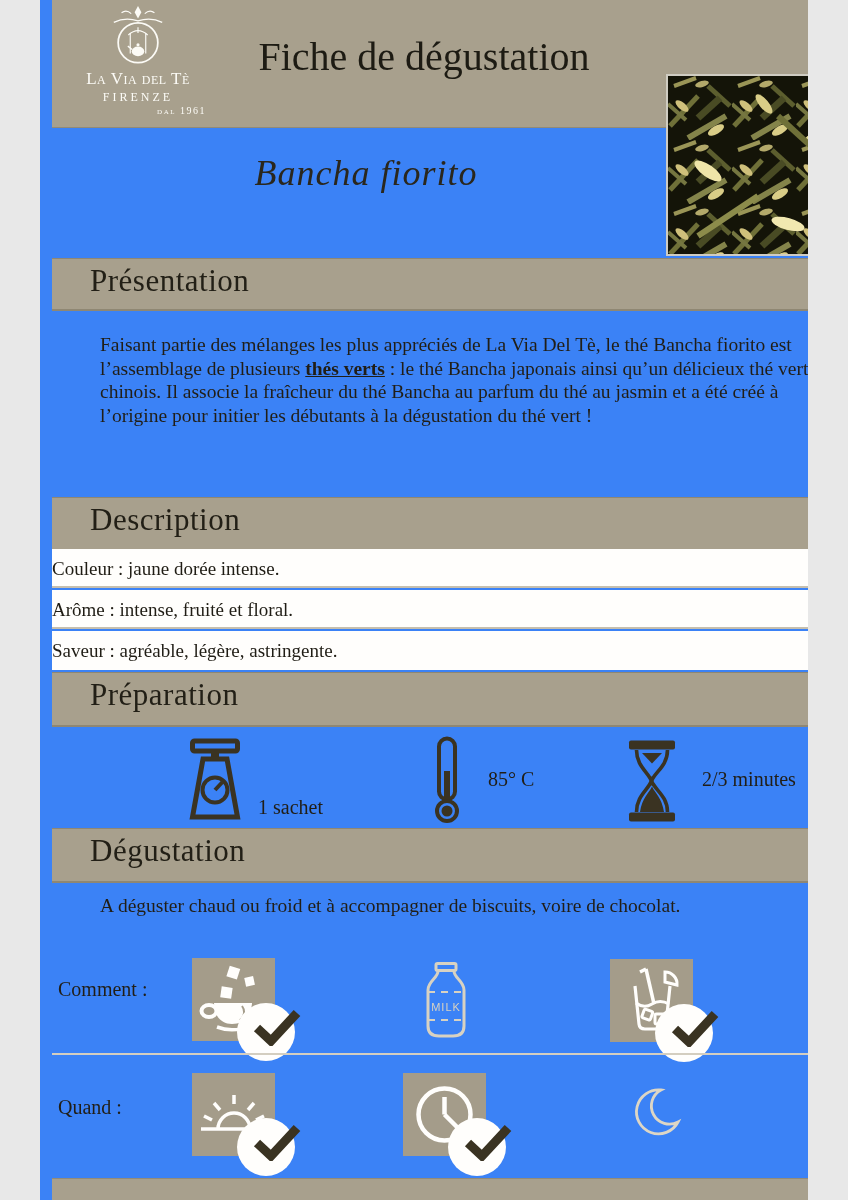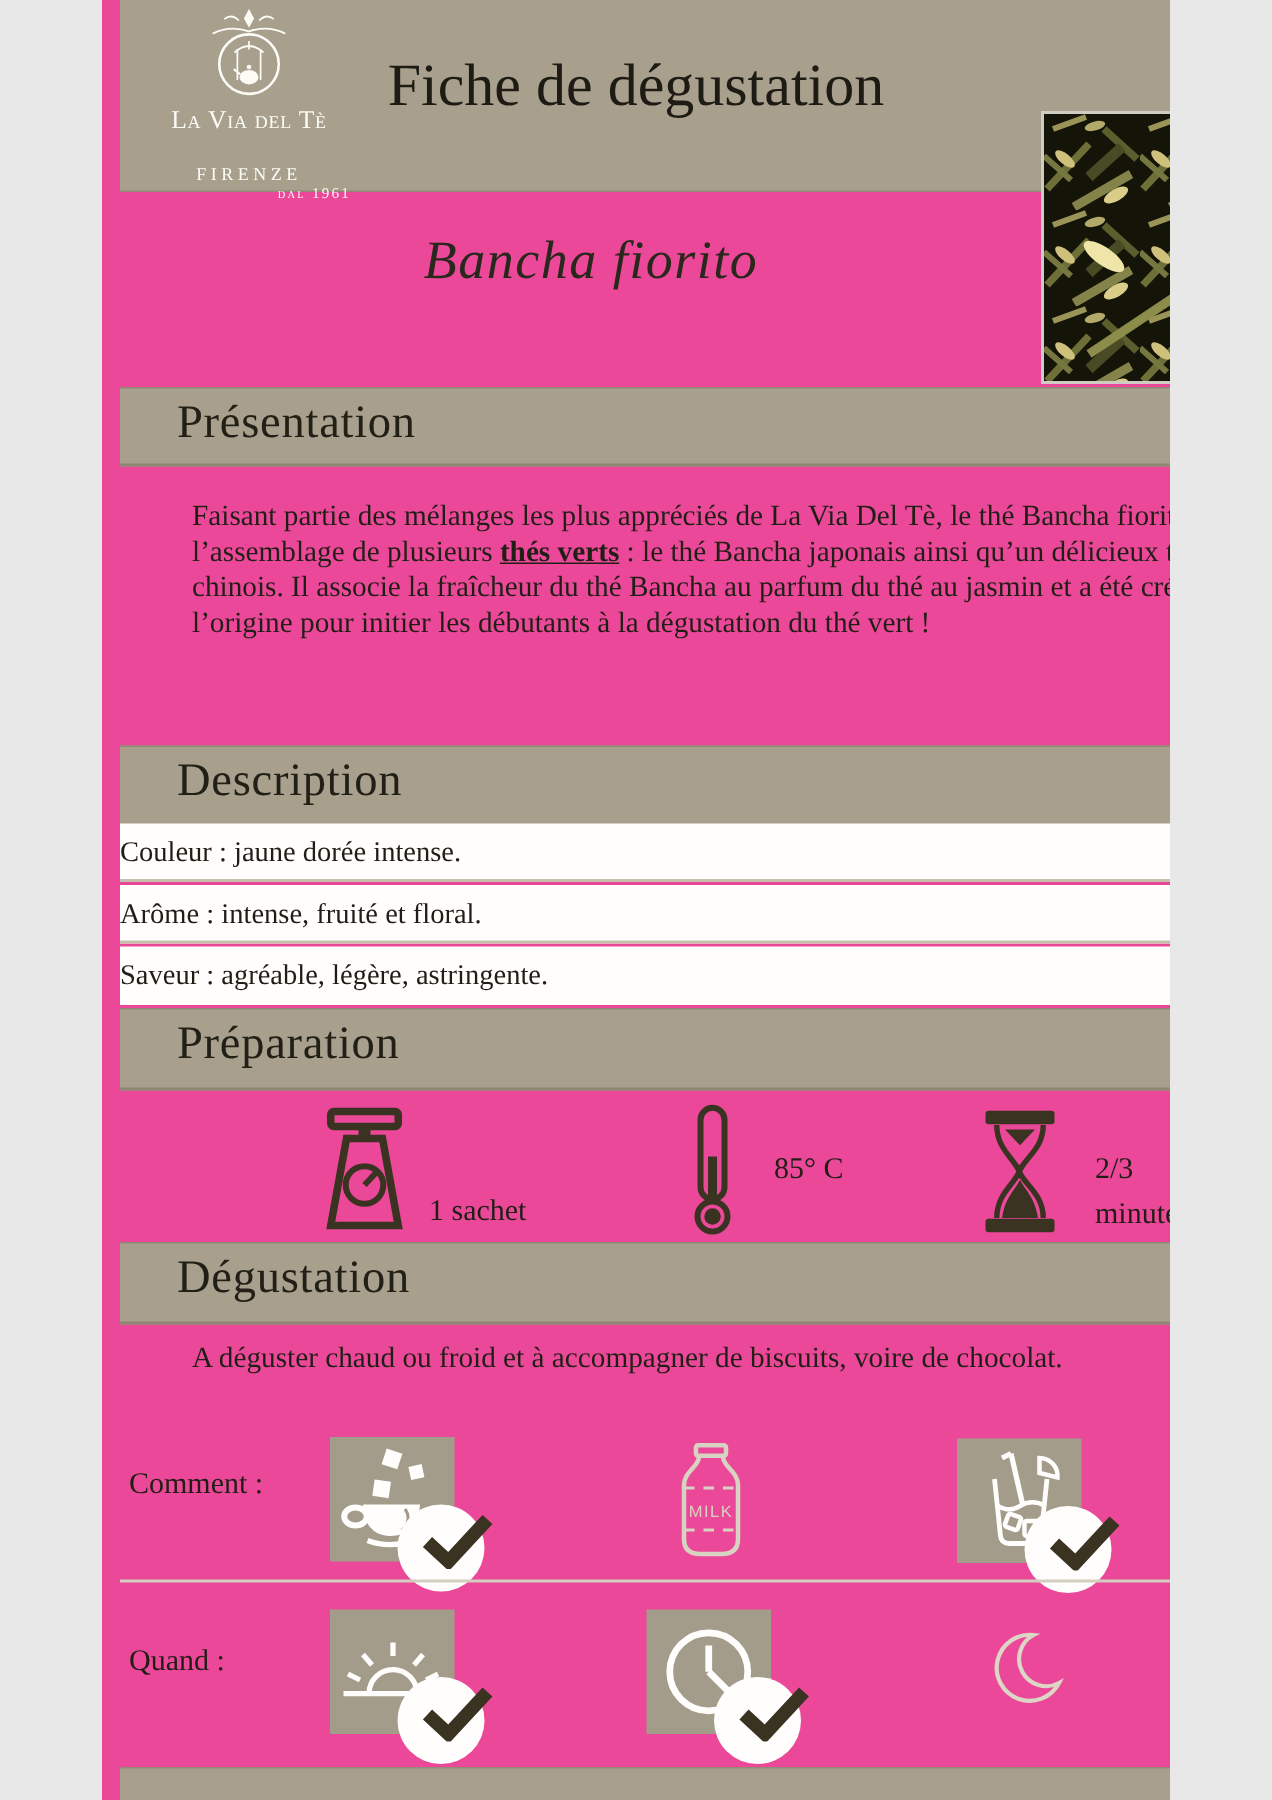--- a/index.html
+++ b/index.html
@@ -1,34 +1,34 @@
 <!DOCTYPE html>
 <html><head>
 <meta charset="utf-8">
 <style>
   html,body{margin:0;padding:0;}
   body{background:#e8e8e8;}
   .page{
-    position:relative;width:712px;height:1200px;margin:0 auto;
-    background:#ec4899;overflow:hidden;
+    position:relative;width:768px;height:1200px;margin:0 auto;
+    background:#3b82f6;overflow:hidden;
     font-family:"Liberation Serif","DejaVu Serif",serif;color:#201d15;
   }
   .abs{position:absolute;}
   
   .band{position:absolute;left:12px;width:848px;background:#a8a08d;}
   .band-top{top:0;height:127px;border-bottom:1px solid #928a76;}
   .band-footer{top:1178px;height:22px;border-top:1px solid #938b77;}
   .section-band{height:50px;border-top:1px solid #8f8773;border-bottom:2px solid #8f8773;}
   .section-title{
     position:absolute;left:38px;top:4px;font-size:31px;color:#221f16;letter-spacing:.5px;
   }
   
   .logo{position:absolute;left:30px;top:5px;width:136px;text-align:center;color:#fcfbf6;}
   .logo-brand{font-size:17px;font-variant:small-caps;letter-spacing:.5px;line-height:18px;margin-top:1px;}
-  .logo-city{font-size:12px;text-transform:uppercase;letter-spacing:3px;line-height:14px;margin-top:20px;}
+  .logo-city{font-size:12px;text-transform:uppercase;letter-spacing:3px;line-height:14px;margin-top:2px;}
   .logo-since{font-size:10px;font-variant:small-caps;letter-spacing:1.5px;line-height:12px;margin-top:1px;text-align:right;}
   .page-title{position:absolute;left:0;right:0;top:33px;text-align:center;font-size:40px;color:#1d1b13;}
   .tea-name{
     position:absolute;left:0;top:152px;width:652px;text-align:center;
     font-size:36px;font-style:italic;letter-spacing:1px;color:#2a271d;
   }
   .tea-photo{position:absolute;left:626px;top:74px;width:196px;height:178px;border:2px solid #cfccc2;}
   
   .body-text{position:absolute;left:60px;width:734px;font-size:19.5px;line-height:23.5px;color:#211e16;}
   .body-text strong{font-weight:bold;text-decoration:underline;}

